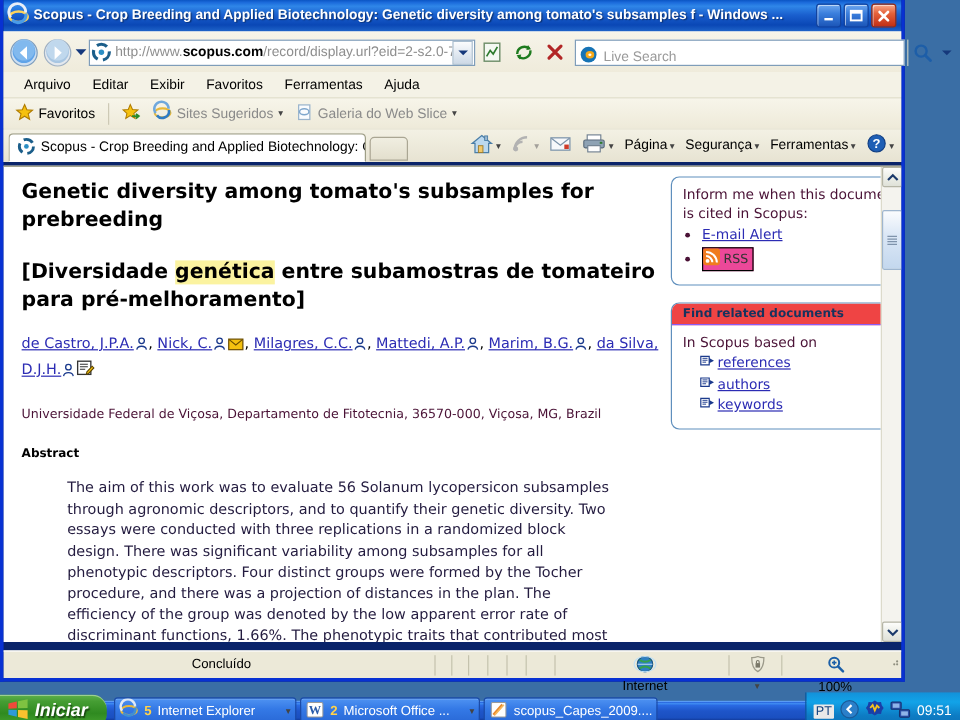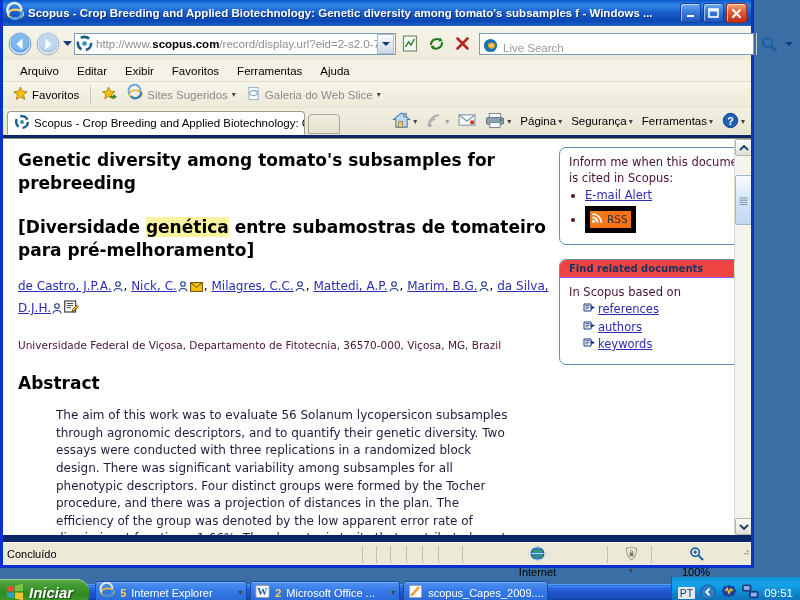--- a/index.html
+++ b/index.html
@@ -191,21 +191,21 @@
   }
   .authors a {
     color: #2c2cb4; text-decoration: underline;
   }
   .pericon { display:inline-block; vertical-align: -2px; margin: 0 1px; }
   .affil {
     margin-top: 18px; font-size: 10.5px; color: #4a1236;
     font-family: "DejaVu Sans", sans-serif;
   }
   h3.abshead {
-    font-size: 17px; font-weight: bold; margin: 22px 0 0 0; color: #000;
+    font-size: 10px; font-weight: bold; margin: 22px 0 0 0; color: #000;
     font-family: "DejaVu Sans", sans-serif;
   }
   .absbody {
     margin: 14px 0 0 38px; font-size: 12px; line-height: 1.47;
     color: #231b3f;
     font-family: "DejaVu Sans", sans-serif;
     width: 455px;
   }
 
   
@@ -221,21 +221,21 @@
   }
   .panel-body { padding: 7px 9px 9px 9px; font-size: 11.5px; color: #4a1236;
     font-family: "DejaVu Sans", sans-serif; line-height: 1.35;}
   .panel-body a { color: #2c2cb4; }
   ul.bul { margin: 1px 0 0 0; padding-left: 16px; }
   ul.bul li { margin: 2px 0; }
   ul.plain { list-style: none; margin: 2px 0 0 0; padding-left: 14px; }
   ul.plain li { display: flex; align-items: center; gap: 2px; margin: 2px 0; }
   .rssbtn {
     display: inline-flex; align-items: center; gap: 3px;
-    border: 5px solid #000000; background: #f97316;
+    border: 1px solid #000000; background: #ec4899;
     padding: 0 3px 0 0; font-size: 10.5px; color: #333;
     vertical-align: -2px;
   }
 
   
   #vscroll {
     position: absolute; right: 0; top: 0; bottom: 0; width: 17px;
     background: #f4f3ee; border-left: 1px solid #dcdacb;
   }
   #vscroll .sb-btn {
@@ -256,21 +256,21 @@
 
   
   #statusbar {
     position: absolute; left: 0; right: 0; bottom: 0; height: 23px;
     background: #ece9d8;
     border-top: 1px solid #fff;
     display: flex; align-items: center;
     font-size: 11px; color: #000;
   }
   #statusbar .sb-cell { border-left: 1px solid #c4c2ad; height: 17px; display:flex;align-items:center; padding: 0 3px; flex-direction: column;}
-  #statusbar .sb-first { padding-left: 4px; flex: 1 1 auto; }
+  #statusbar .sb-first { padding-left: 4px; flex: 1 1 auto; text-align: center; }
   .zoneicon { width: 15px; height: 15px; }
 
   
   #taskbar {
     position: absolute; left: 0; bottom: 0; width: 800px; height: 16px;
     background: linear-gradient(180deg,#245edb 0%, #3f8cf3 9%, #2a6ae4 18%, #1e55c9 50%, #1a4fc0 88%, #123c9e 100%);
     border-top: 1px solid #5a9bf5;
     display: flex; align-items: center;
   }
   #startbtn {

